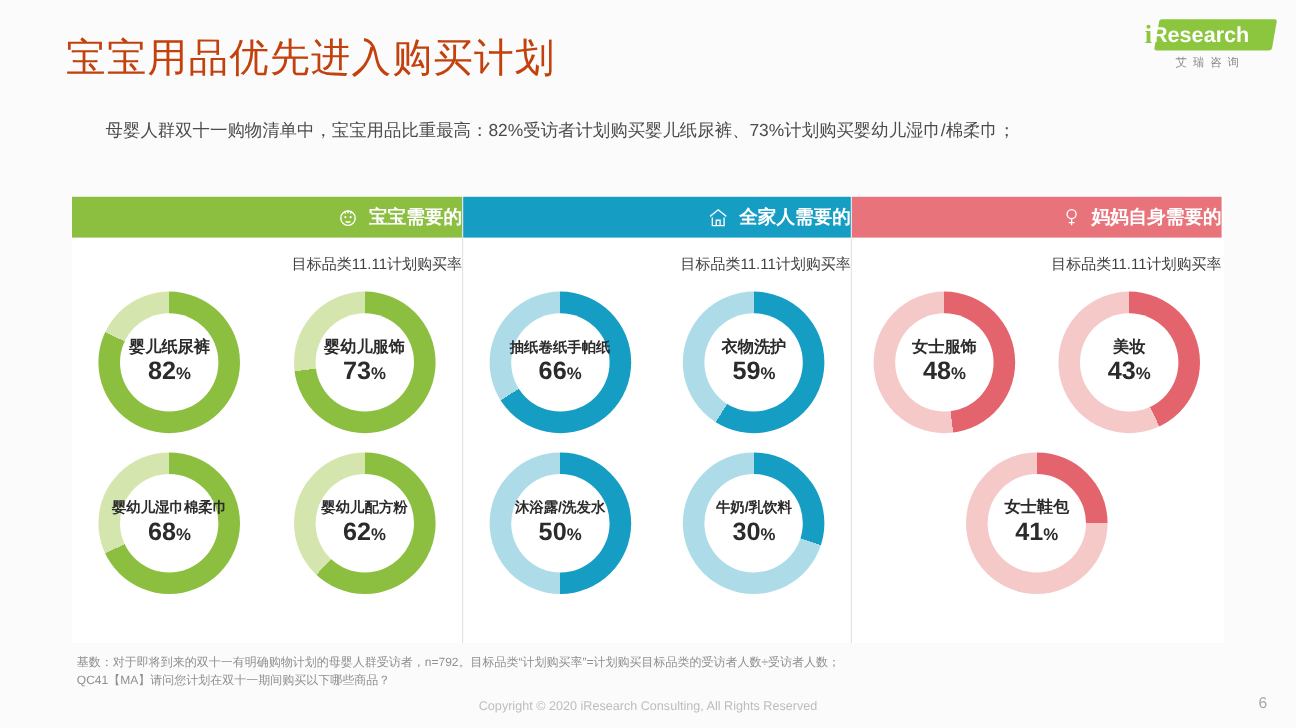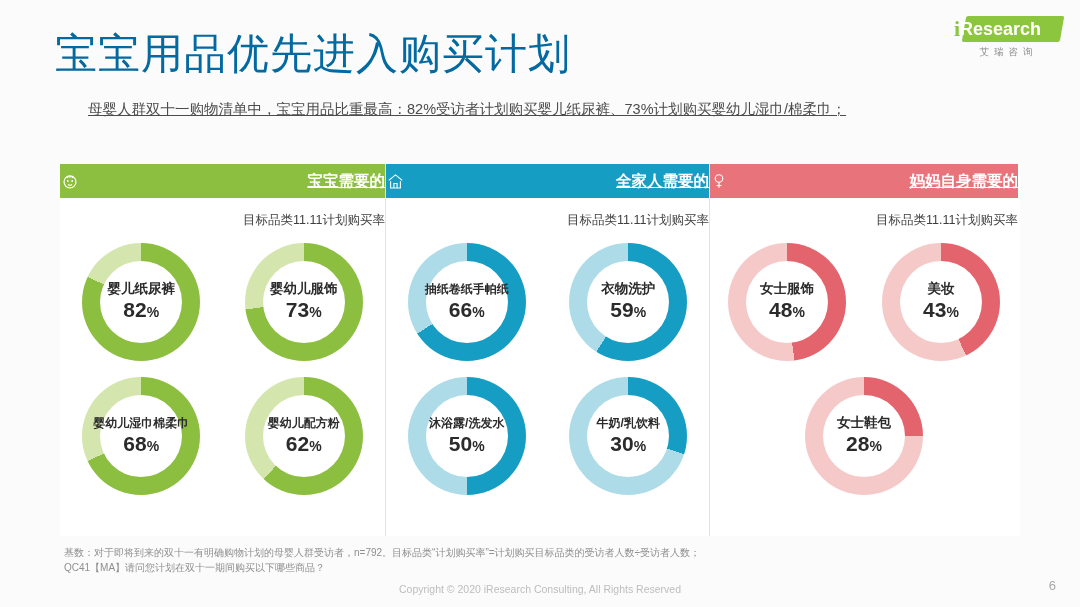--- a/index.html
+++ b/index.html
@@ -31,45 +31,45 @@
     text-align: left; letter-spacing: 0px; padding-left: 10px;
   }
   .logo-cn {
     margin-top: 2px; font-size: 9.5px; color: #8a8a8a; letter-spacing: 5px;
     padding-left: 5px;
   }
 
   
   .title {
     position: absolute; left: 55px; top: 26px;
-    font-size: 42px; color: #0369a1; font-weight: normal; letter-spacing: 1px;
+    font-size: 33px; color: #c2410c; font-weight: normal; letter-spacing: 1px;
     white-space: nowrap;
   }
 
   
   .subtitle {
     position: absolute; left: 88px; top: 94px; width: 940px;
-    font-size: 14.5px; color: #4c4c4c; line-height: 30px; text-decoration: underline;
+    font-size: 14.5px; color: #4c4c4c; line-height: 30px;
   }
   .subtitle div { white-space: nowrap; }
 
   
   .panel {
     position: absolute; left: 60px; top: 164px; width: 960px; height: 372px;
     background: #ffffff;
   }
   .cols { display: flex; width: 100%; height: 100%; }
   .col { position: relative; height: 100%; }
   .col.c1 { width: 325px; }
   .col.c2 { width: 325px; border-left: 1px solid #e3e3e3; border-right: 1px solid #e3e3e3; }
   .col.c3 { width: 308px; }
 
   .col-head {
-    height: 34px; display: flex; align-items: center; justify-content: space-between;
-    gap: 8px; color: #ffffff; font-size: 15.5px; font-weight: bold; text-decoration: underline;
+    height: 34px; display: flex; align-items: center; justify-content: flex-end;
+    gap: 8px; color: #ffffff; font-size: 15.5px; font-weight: bold;
   }
   .c1 .col-head { background: #8CBE3F; }
   .c2 .col-head { background: #159DC4; }
   .c3 .col-head { background: #E8737A; }
 
   .col-head .hicon { display: flex; align-items: center; }
 
   .col-sub {
     margin-top: 14px; text-align: right; font-size: 12.5px; color: #3f3f3f;
   }
@@ -276,21 +276,21 @@
                 <div class="d-label">美妆</div>
                 <div class="d-val"><span>43</span><span class="pct">%</span></div>
               </div>
             </div>
           </div>
 
           <div class="donut-cell single">
             <div class="donut" style="background: conic-gradient(rgb(227, 100, 109) 0deg, rgb(227, 100, 109) 90deg, rgb(246, 201, 201) 90deg, rgb(246, 201, 201) 360deg);">
               <div class="hole">
                 <div class="d-label">女士鞋包</div>
-                <div class="d-val"><span>28</span><span class="pct">%</span></div>
+                <div class="d-val"><span>41</span><span class="pct">%</span></div>
               </div>
             </div>
           </div>
 
         </div>
       </div>
 
     </div>
   </div>
 

